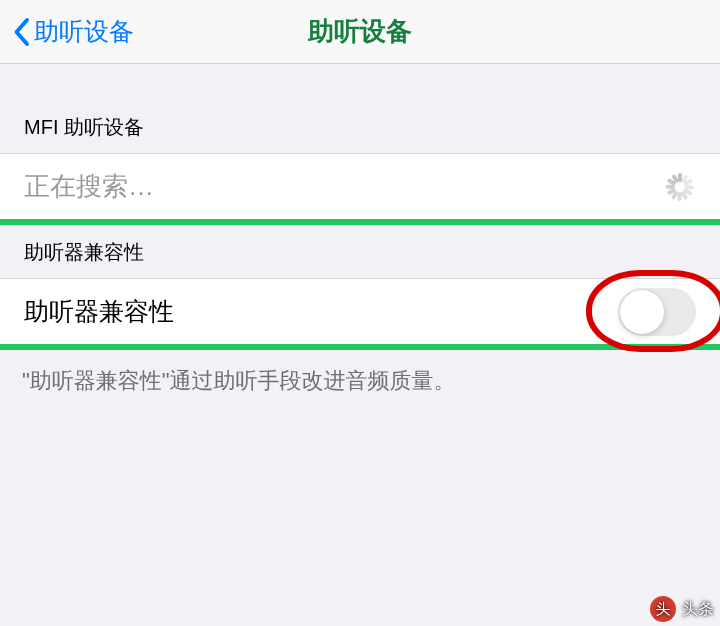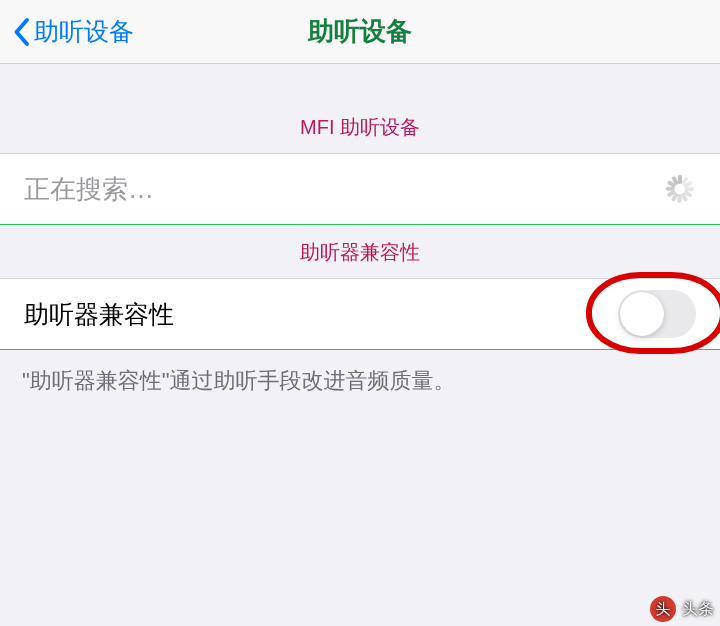--- a/index.html
+++ b/index.html
@@ -32,29 +32,28 @@
       position: absolute;
       left: 0; right: 0;
       text-align: center;
       font-size: 26px;
       font-weight: 600;
       color: #15803d;
       pointer-events: none;
     }
     .content { padding-top: 36px; }
     .section-header {
-      color: #be185d;
+      color: #000000;
       font-size: 20px;
       padding: 14px 24px 12px;
-      text-align: center;
     }
     .cell {
       background: #fff;
       border-top: 1px solid #d7d7db;
-      border-bottom: 1px solid #22c55e;
+      border-bottom: 6px solid #22c55e;
       padding: 0 24px;
       min-height: 72px;
       display: flex;
       align-items: center;
       justify-content: space-between;
       font-size: 25px;
       color: #000;
     }
     .cell.searching { color: #9a9a9e; font-size: 26px; }
     .footer-text {

